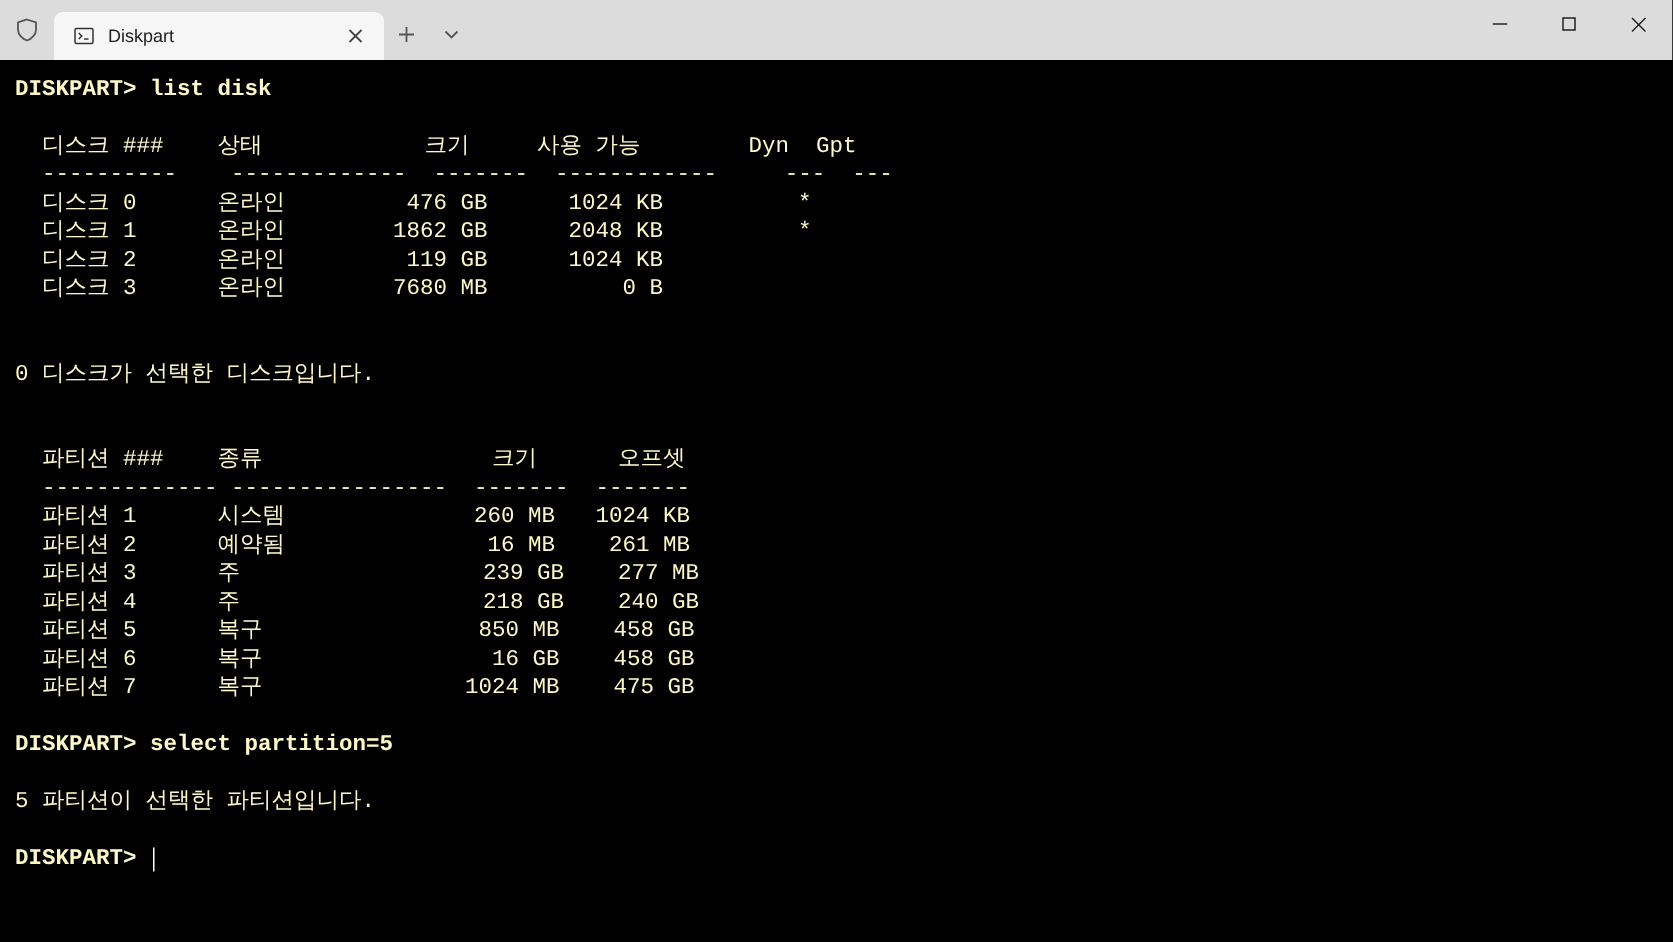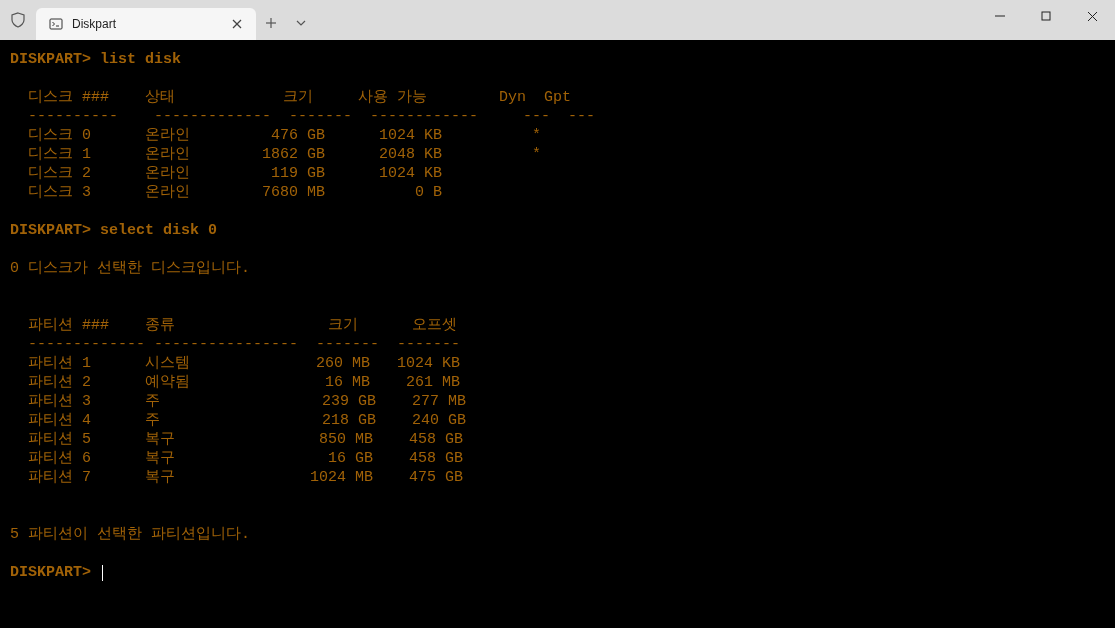--- a/index.html
+++ b/index.html
@@ -81,21 +81,21 @@
     width: 46px;
     height: 32px;
     display: inline-flex;
     align-items: center;
     justify-content: center;
     color: #222;
     cursor: pointer;
   }
   .terminal {
     background: #000;
-    color: #a16207;
+    color: #fef9c3;
     font-size: 15px;
     line-height: 19px;
     padding: 10px 10px 0 10px;
     white-space: pre;
     letter-spacing: 0;
     font-family: "Consolas", "Malgun Gothic", "Courier New", monospace;
     height: calc(628px - 40px);
     overflow: hidden;
   }
   .bold { font-weight: bold; }
@@ -166,31 +166,31 @@
 
 <div class="terminal" id="terminal"><span class="bold">DISKPART&gt; list disk</span>
 
   디스크 ###    상태            크기     사용 가능        Dyn  Gpt
   ----------    -------------  -------  ------------     ---  ---
   디스크 0      온라인         476 GB      1024 KB          *
   디스크 1      온라인        1862 GB      2048 KB          *
   디스크 2      온라인         119 GB      1024 KB           
   디스크 3      온라인        7680 MB          0 B           
 
-<span class="bold">DISKPART&gt; select disk 0</span>
 
 0 디스크가 선택한 디스크입니다.
 
 
   파티션 ###    종류                 크기      오프셋
   ------------- ----------------  -------  -------
   파티션 1      시스템              260 MB   1024 KB
   파티션 2      예약됨               16 MB    261 MB
   파티션 3      주                  239 GB    277 MB
   파티션 4      주                  218 GB    240 GB
   파티션 5      복구                850 MB    458 GB
   파티션 6      복구                 16 GB    458 GB
   파티션 7      복구               1024 MB    475 GB
 
+<span class="bold">DISKPART&gt; select partition=5</span>
 
 5 파티션이 선택한 파티션입니다.
 
 <span class="bold">DISKPART&gt;</span> <span class="cursor"></span></div>
 
 </body></html>

